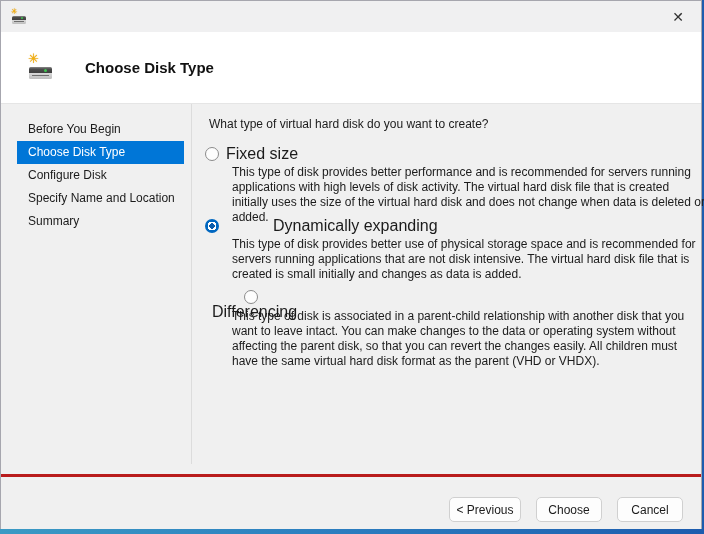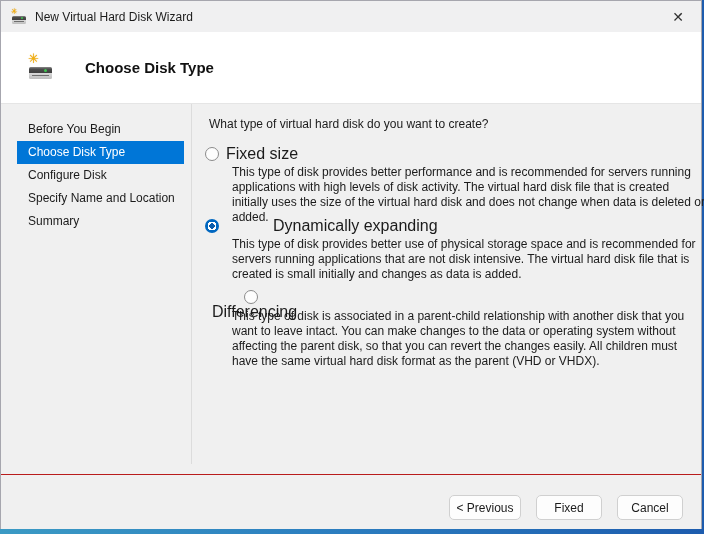--- a/index.html
+++ b/index.html
@@ -92,21 +92,21 @@
   .opt-desc{
     position:absolute; left:39px; width:474px;
     font-size:12px; line-height:15px; color:#1b1b1b;
   }
   .row-1{ top:42px; } .desc-1{ top:61px; }
   .row-2{ top:114px;gap:47px; } .desc-2{ top:133px; }
   .row-3{ top:186px;flex-direction:column; } .desc-3{ top:205px; }
   
   .footer{
     position:absolute; left:0; top:473px; right:0; height:55px;
-    background:#f0f0f0; border-top:1px solid #b91c1c;
+    background:#f0f0f0; border-top:3px solid #b91c1c;
     display:flex; align-items:flex-start; justify-content:flex-end;
     padding-top:20px; padding-right:18px; gap:15px;
   }
   .btn{
     height:25px; width:66px; font-size:12px; color:#1b1b1b;
     background:#fdfdfd; border:1px solid #d0d0d0; border-radius:5px;
     font-family:"Liberation Sans","DejaVu Sans",sans-serif;
   }
   .btn.prev{ width:72px; }
   .btn.default{ border:1px solid #0067c0; box-shadow:inset 0 0 0 1px #0067c0; }
@@ -119,21 +119,20 @@
   <div class="titlebar">
     <div class="hdd small">
       <div class="drive">
           <div class="topband"></div>
           <div class="led"></div>
           <div class="frontband"></div>
           <div class="slot"></div>
         </div>
       <span class="sparkle">✳</span>
     </div>
-    <span class="titlebar-title">New Virtual Hard Disk Wizard</span>
     <button class="close-btn">✕</button>
   </div>
 
   <div class="header">
     <div class="hdd">
       <div class="drive">
           <div class="topband"></div>
           <div class="led"></div>
           <div class="frontband"></div>
           <div class="slot"></div>
@@ -170,17 +169,17 @@
       <div class="opt-row row-3">
         <span class="radio"></span>
         <span class="opt-label">Differencing</span>
       </div>
       <div class="opt-desc desc-3">This type of disk is associated in a parent-child relationship with another disk that you want to leave intact. You can make changes to the data or operating system without affecting the parent disk, so that you can revert the changes easily. All children must have the same virtual hard disk format as the parent (VHD or VHDX).</div>
     </div>
   </div>
 
   <div class="footer">
     <button class="btn prev">&lt; Previous</button>
-    <button class="btn">Fixed</button>
+    <button class="btn">Choose</button>
     <button class="btn">Cancel</button>
   </div>
 
 </div>
 
 </body></html>

